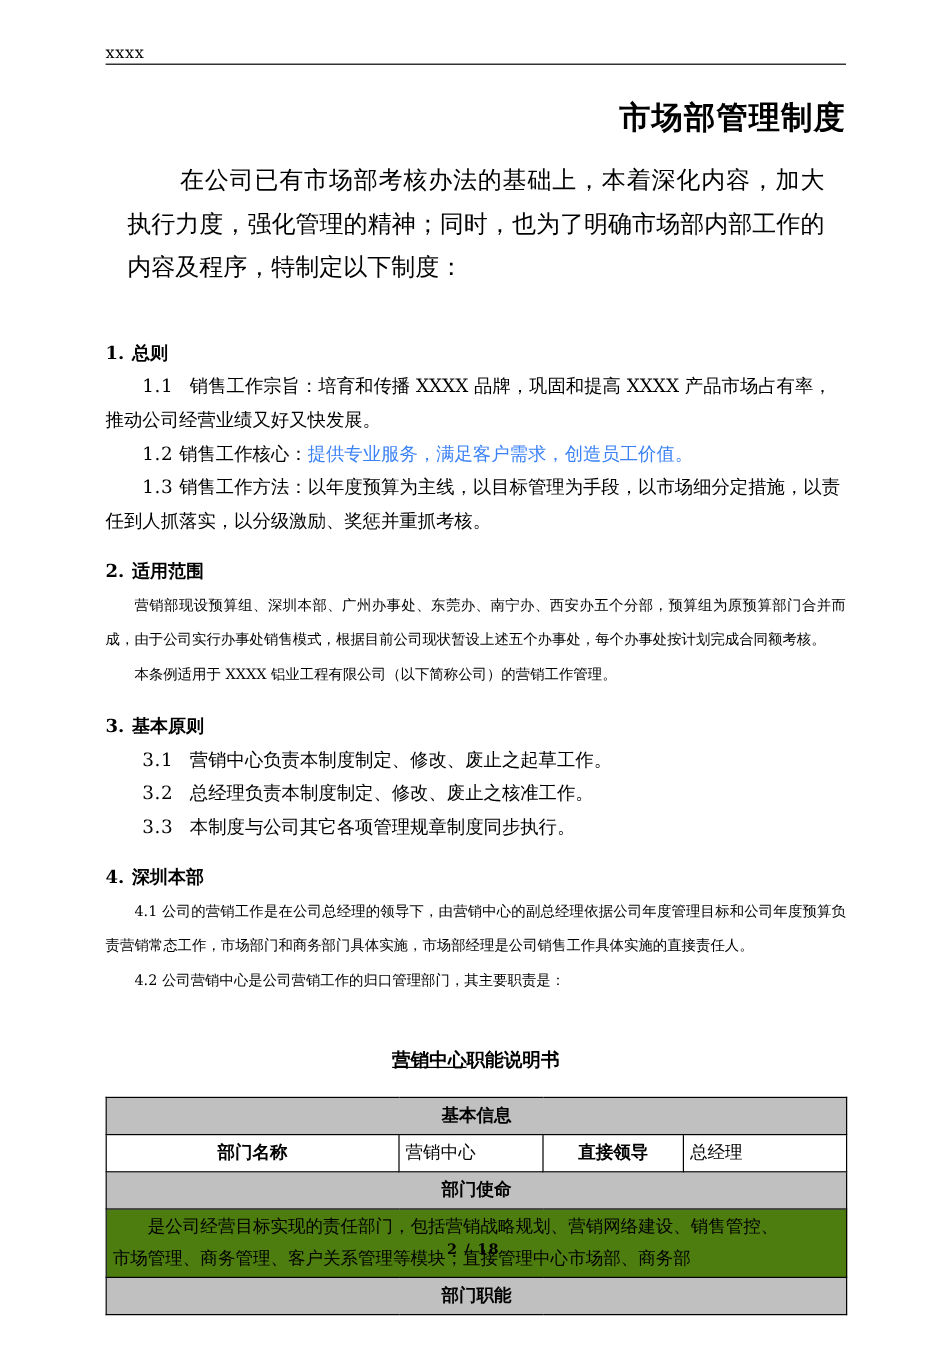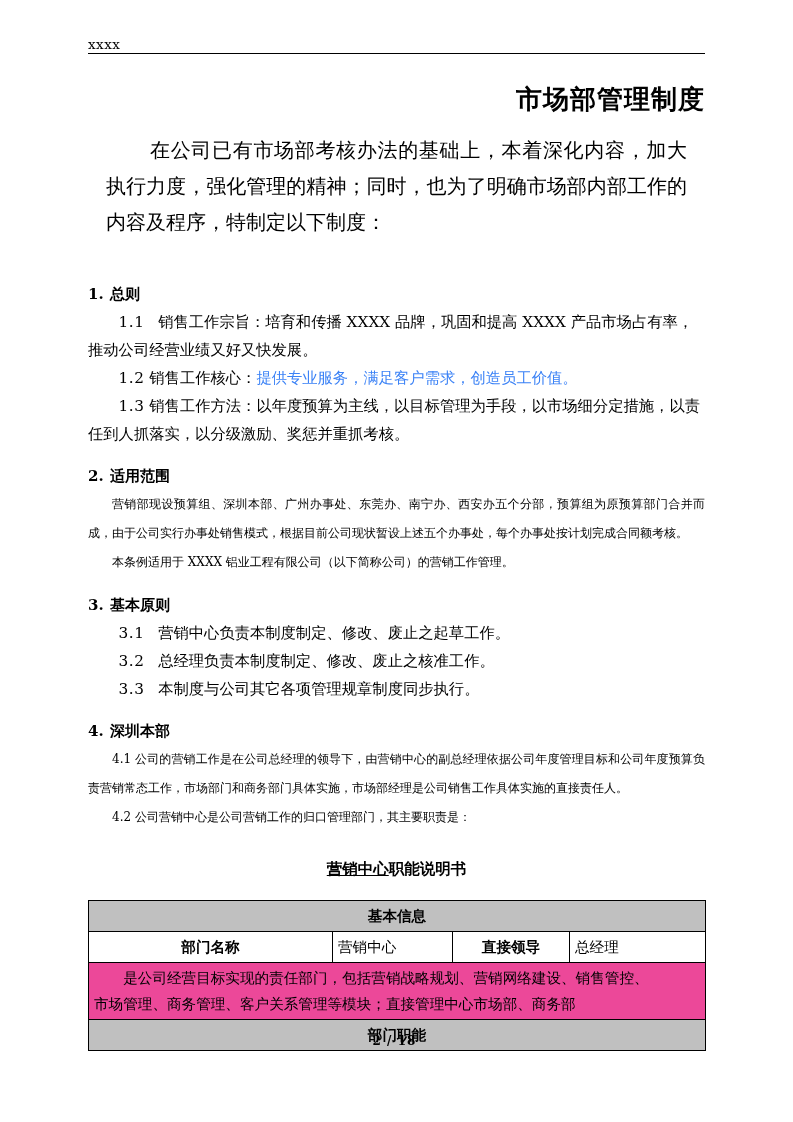--- a/index.html
+++ b/index.html
@@ -99,21 +99,21 @@
     text-justify: inter-ideograph;
     text-indent: 2em;
   }
 
   .tbl-title {
     text-align: center;
     font-family: "DejaVu Sans", "Liberation Sans", sans-serif;
     font-weight: bold;
     font-size: 15.5px;
     line-height: 26px;
-    margin: 2px;
+    margin: 16px;
   }
   .tbl-title .ul { text-decoration: underline; }
 
   table.info {
     border-collapse: collapse;
     width: 617px;
     table-layout: fixed;
     margin-top: 18px;
   }
   table.info td {
@@ -139,21 +139,21 @@
     background: #ffffff;
   }
   td.val {
     text-align: left;
     background: #ffffff;
     font-family: "DejaVu Serif", "Liberation Serif", serif;
   }
   td.body-cell {
     text-align: justify;
     text-justify: inter-ideograph;
-    background: #ec4899;
+    background: #4d7c0f;
     line-height: 27px;
     padding: 1px 4px 3px 4px;
   }
   td.body-cell .first { text-indent: 2em; display: block; }
 
   
   .page-footer {
     position: absolute;
     left: 0;
     top: 1034px;
@@ -229,20 +229,23 @@
         <tr>
           <td class="band" colspan="4">基本信息</td>
         </tr>
         <tr>
           <td class="lbl">部门名称</td>
           <td class="val">营销中心</td>
           <td class="lbl">直接领导</td>
           <td class="val">总经理</td>
         </tr>
         <tr>
+          <td class="band" colspan="4">部门使命</td>
+        </tr>
+        <tr>
           <td class="body-cell" colspan="4">
             <span class="first">是公司经营目标实现的责任部门，包括营销战略规划、营销网络建设、销售管控、</span>
             <span>市场管理、商务管理、客户关系管理等模块；直接管理中心市场部、商务部</span>
           </td>
         </tr>
         <tr>
           <td class="band" colspan="4">部门职能</td>
         </tr>
       </tbody>
     </table>

